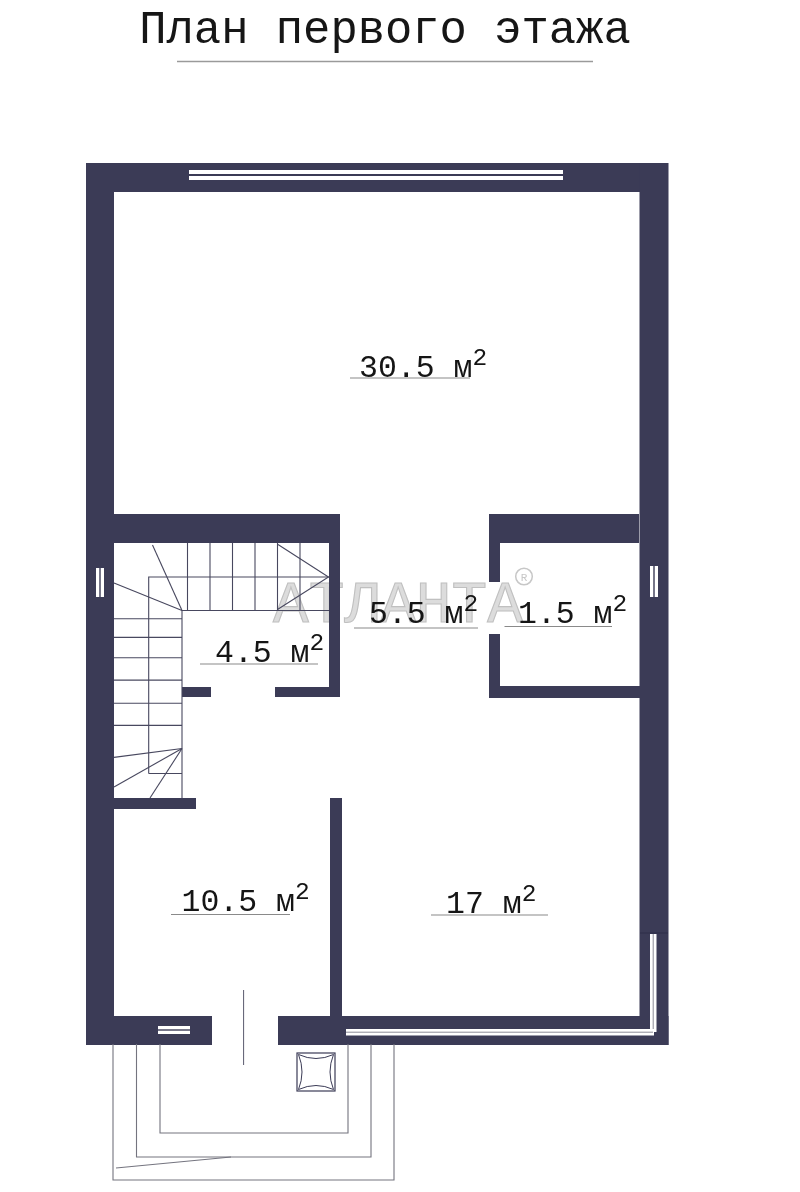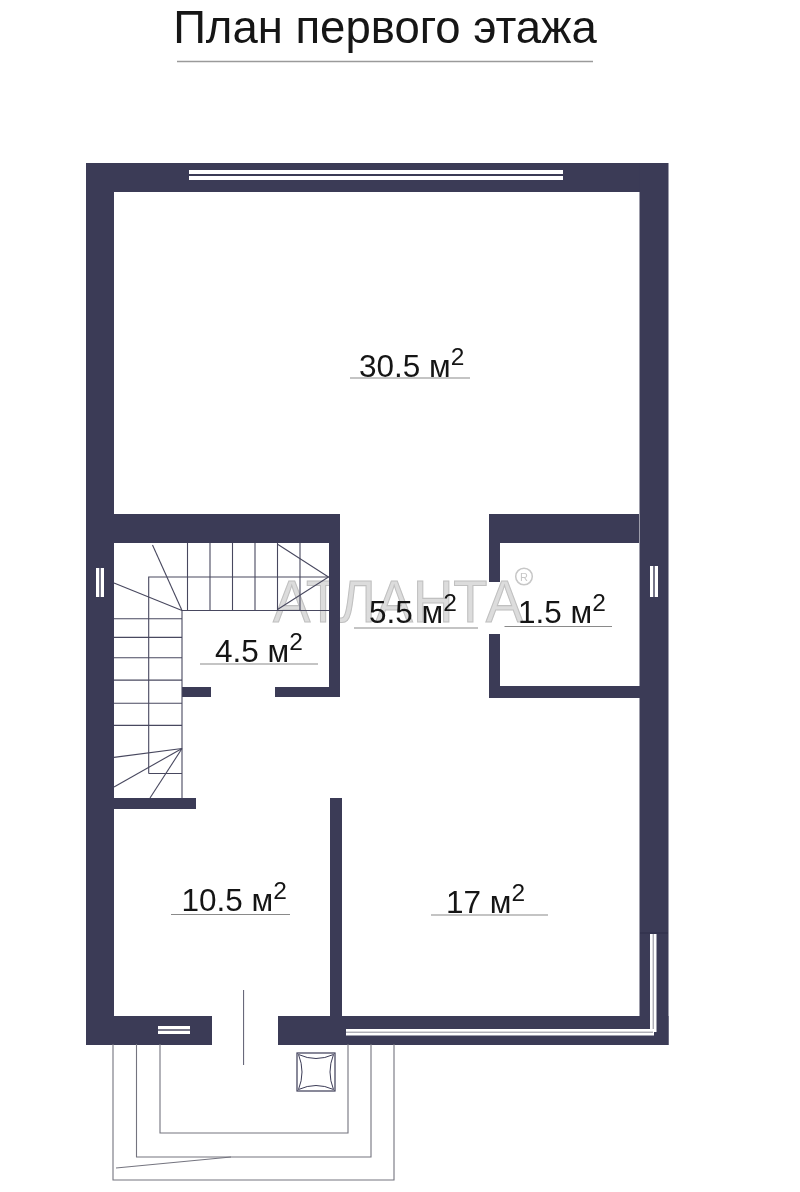--- a/index.html
+++ b/index.html
@@ -1,17 +1,17 @@
 <!DOCTYPE html>
 <html><head>
 <meta charset="utf-8">
 <style>
   html,body{margin:0;padding:0;background:#ffffff;}
-  .page{position:relative;width:660px;height:1192px;background:#ffffff;overflow:hidden;
-        font-family:Liberation Sans, sans-serif;padding-left:36px;}
+  .page{position:relative;width:800px;height:1192px;background:#ffffff;overflow:hidden;
+        font-family:Liberation Mono, monospace;}
   svg{position:absolute;left:0;top:0;}
 </style>
 </head>
 <body>
 <div class="page">
 <svg width="800" height="1192" viewBox="0 0 800 1192" xmlns="http://www.w3.org/2000/svg">
 
 <text x="385" y="43" font-size="45.5" fill="#161616" text-anchor="middle">План первого этажа</text>
 
 <line x1="177" y1="61.5" x2="593" y2="61.5" stroke="#9a9a9a" stroke-width="1.4"></line>

